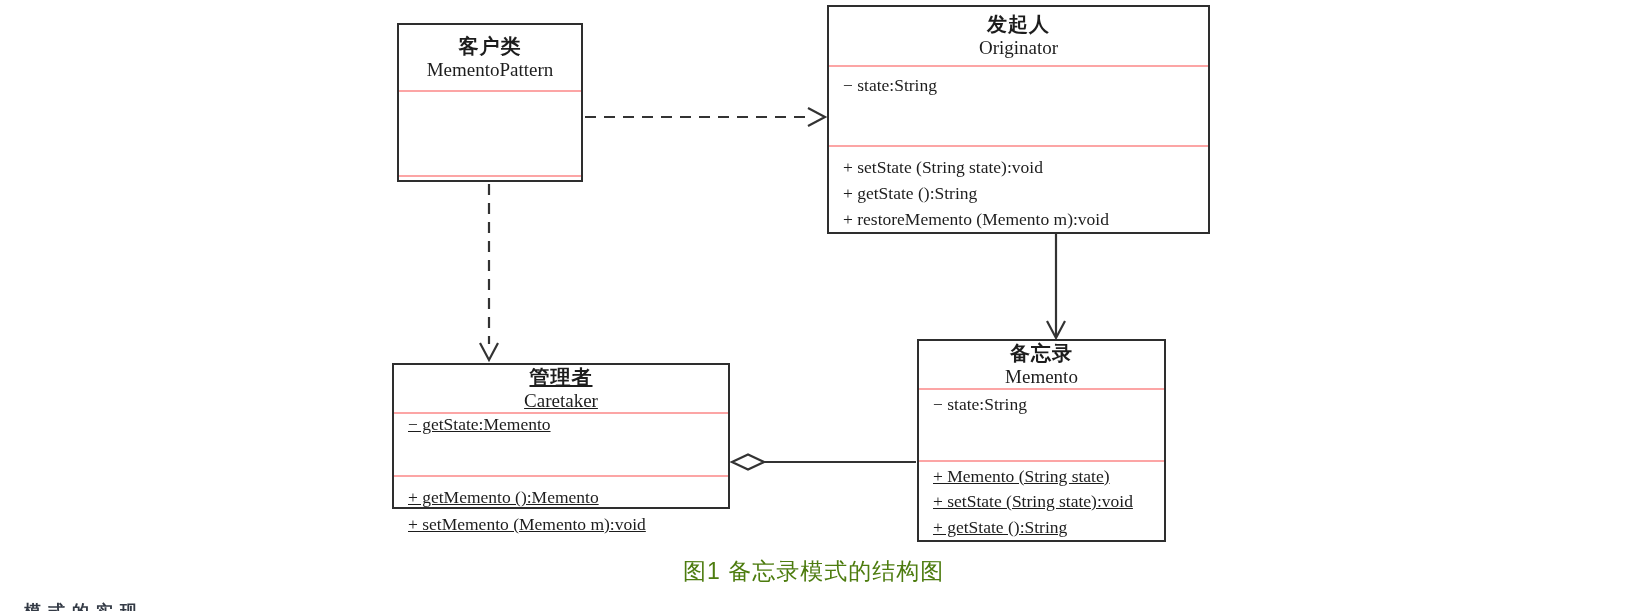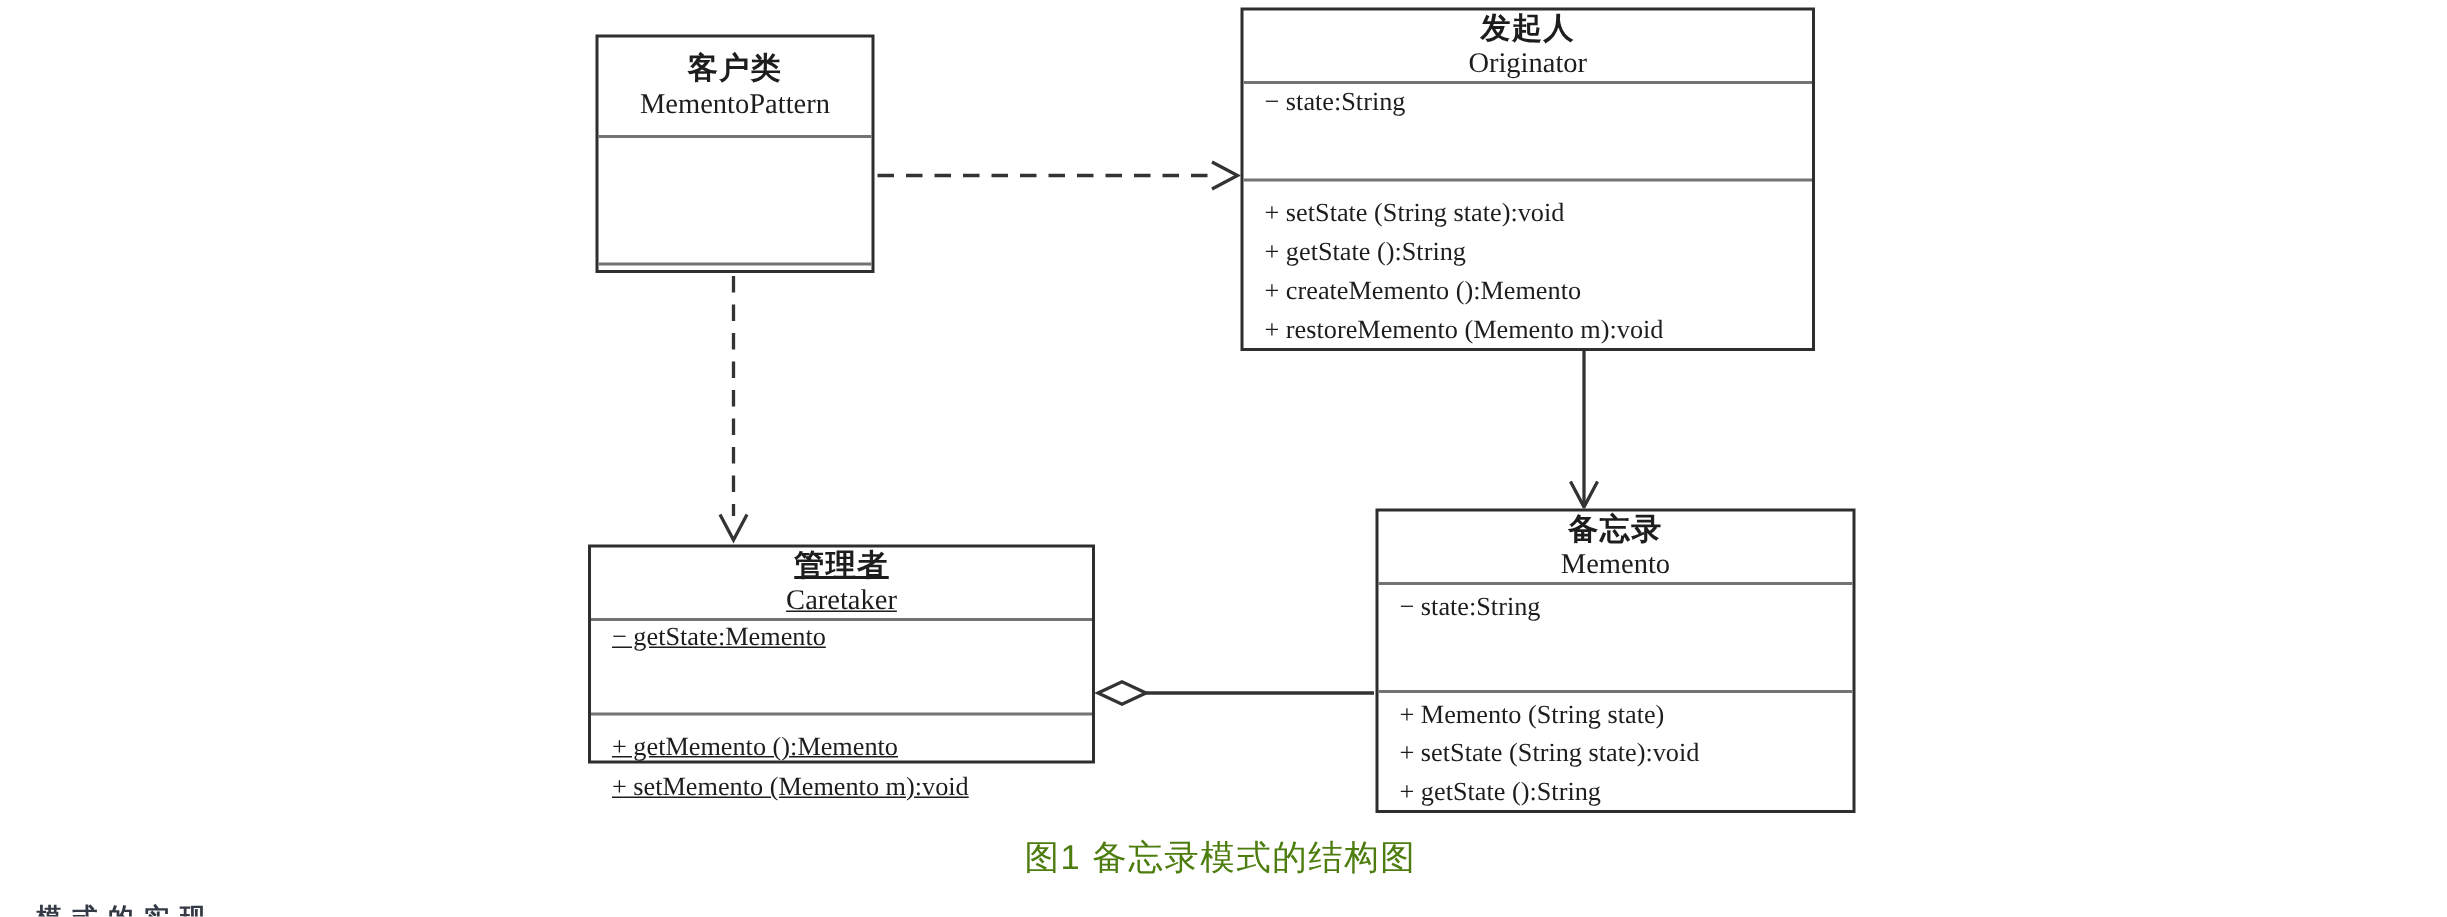--- a/index.html
+++ b/index.html
@@ -6,21 +6,21 @@
   body{width:1631px;height:611px;overflow:hidden;position:relative;
        font-family:"Liberation Serif","DejaVu Serif",serif;}
 
   .stage{position:absolute;left:0;top:0;width:1631px;height:611px;}
 
   
   .uml-class{position:absolute;box-sizing:border-box;border:2px solid #2e2e2e;
              background:#ffffff;display:flex;flex-direction:column;color:#1d1d1d;}
   .compartment{box-sizing:border-box;}
   .compartment.title{display:flex;flex-direction:column;align-items:center;justify-content:center;}
-  .compartment.attrs,.compartment.methods{border-top:2px solid #737373;}
+  .compartment.attrs,.compartment.methods{border-top:2px solid #fca5a5;}
   .cn{font-size:20px;font-weight:600;line-height:24px;letter-spacing:1px;}
   .en{font-size:19px;line-height:23px;}
   .member{font-size:17.5px;white-space:nowrap;}
   .attrs{display:flex;flex-direction:column;justify-content:center;padding-left:14px;}
   .methods{padding:7px 0 0 14px;margin-top:40px;}
   .methods .member{line-height:26px;}
 
   #cls-client{left:397px;top:23px;width:186px;height:159px;}
   #cls-client .title{height:65px;text-align:center;}
   #cls-client .attrs{height:45px;padding-left:0;}
@@ -30,24 +30,24 @@
   #cls-originator .title{height:64px;}
   #cls-originator .attrs{height:44px;}
   #cls-originator .methods{flex:1;}
 
   #cls-caretaker{left:392px;top:363px;width:338px;height:146px;text-decoration:underline;}
   #cls-caretaker .title{height:64px;}
   #cls-caretaker .attrs{height:43px;}
   #cls-caretaker .methods{flex:1;}
   #cls-caretaker .methods .member{line-height:27px;}
 
-  #cls-memento{left:917px;top:339px;width:320px;height:203px;}
+  #cls-memento{left:917px;top:339px;width:249px;height:203px;}
   #cls-memento .title{height:64px;}
   #cls-memento .attrs{height:44px;}
-  #cls-memento .methods{flex:1;padding-top:2px;}
+  #cls-memento .methods{flex:1;padding-top:2px;text-decoration:underline;}
   #cls-memento .methods .member{line-height:25.5px;}
 
   
   svg.connectors{position:absolute;left:0;top:0;pointer-events:none;}
 
   
   .caption{position:absolute;left:683px;top:556px;font-family:"Liberation Sans","DejaVu Sans",sans-serif;
            font-size:23px;letter-spacing:1px;color:#4d7c0f;white-space:nowrap;}
 
   
@@ -89,21 +89,20 @@
     <div class="compartment title">
       <div class="cn">发起人</div>
       <div class="en">Originator</div>
     </div>
     <div class="compartment attrs">
       <div class="member">− state:String</div>
     </div>
     <div class="compartment methods">
       <div class="member">+ setState (String state):void</div>
       <div class="member">+ getState ():String</div>
-      <div class="member">+ createMemento ():Memento</div>
       <div class="member">+ restoreMemento (Memento m):void</div>
     </div>
   </div>
 
   <div class="uml-class" id="cls-caretaker">
     <div class="compartment title">
       <div class="cn">管理者</div>
       <div class="en">Caretaker</div>
     </div>
     <div class="compartment attrs">

